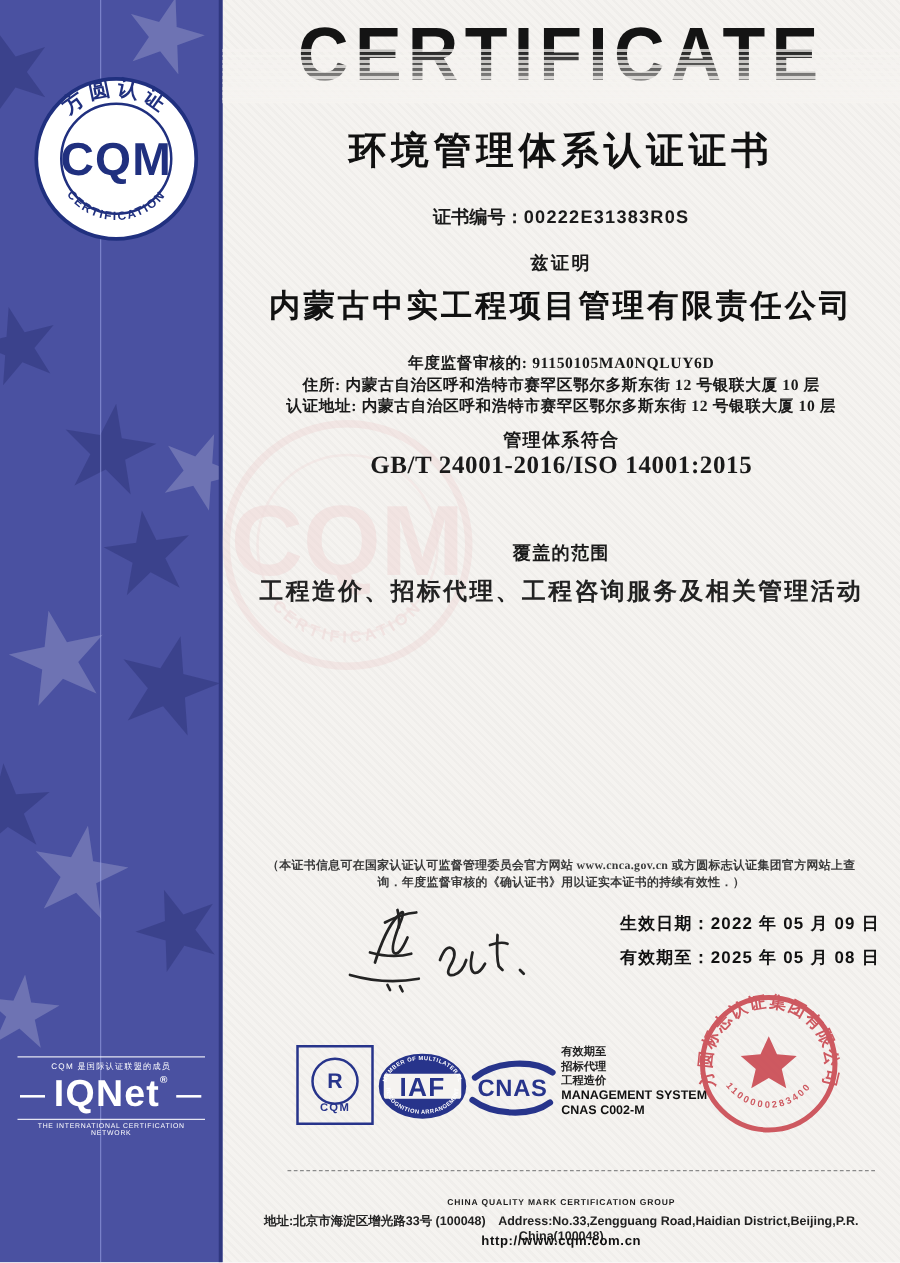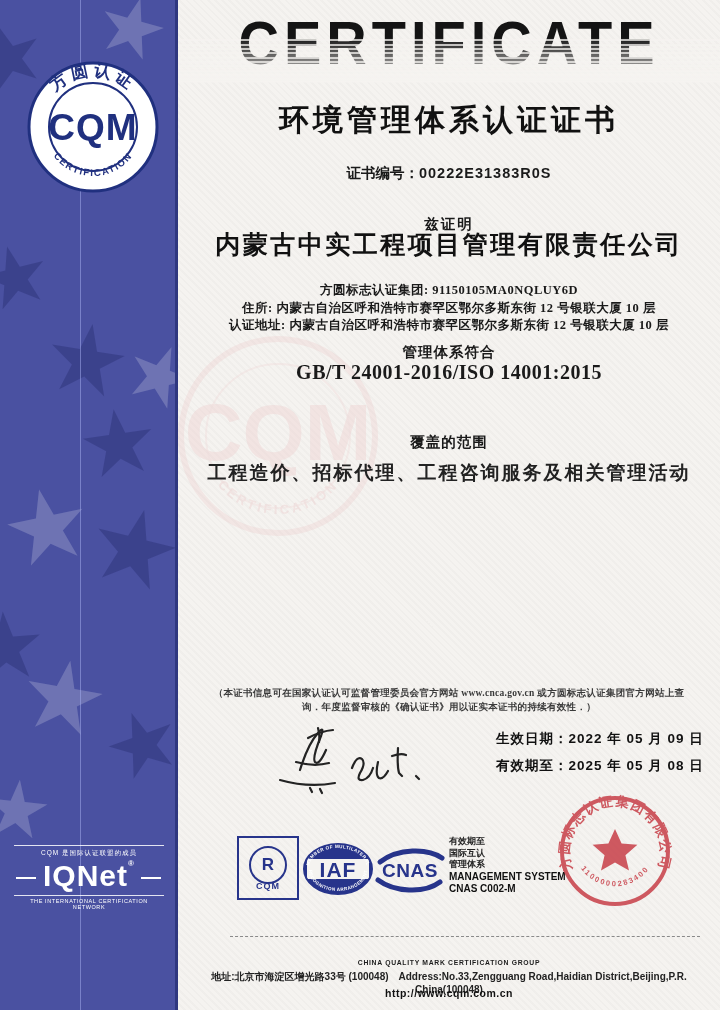--- a/index.html
+++ b/index.html
@@ -33,21 +33,21 @@
   .cblock{position:absolute;left:0;width:542px;text-align:center;color:#1a1a1a;}
   .cert-title{top:8px;font-size:56px;font-weight:900;letter-spacing:5px;color:#141414;
     font-family:"Liberation Sans",sans-serif;transform:scaleY(1.08);transform-origin:top;}
   .distress-wrap{position:relative;display:block;}
   .distress-wrap::after{content:"";position:absolute;left:0;right:0;top:42%;bottom:-6%;
     background:repeating-linear-gradient(to bottom,rgba(245,243,240,0) 0 2px,rgba(245,243,240,0.75) 2px 4px),
     linear-gradient(to bottom,rgba(245,243,240,0) 0%,rgba(245,243,240,0.55) 60%,rgba(245,243,240,0.95) 100%);}
   .zh-title{top:100px;font-size:30px;font-weight:800;letter-spacing:4px;color:#111;}
   .certno{top:164px;font-size:14.5px;font-weight:700;}
   .certno .no{letter-spacing:1px;}
-  .certify{top:215px;font-size:14.5px;font-weight:700;letter-spacing:2px;}
+  .certify{top:201px;font-size:14.5px;font-weight:700;letter-spacing:2px;}
   .company{top:228px;font-size:25px;font-weight:800;letter-spacing:2.5px;color:#111;
     font-family:"Liberation Serif",serif;}
   .kai{font-family:"Liberation Serif",serif;}
   .credit{top:282px;font-size:12.5px;font-weight:700;letter-spacing:0.5px;}
   .addr{top:300px;font-size:12.5px;font-weight:700;letter-spacing:0.5px;}
   .addr2{top:317px;font-size:12.5px;font-weight:700;letter-spacing:0.5px;}
   .std-label{top:343px;font-size:14.5px;font-weight:800;letter-spacing:1px;}
   .standard{top:361px;font-size:20px;font-weight:800;font-family:"Liberation Serif",serif;letter-spacing:0.5px;}
   .scope-label{top:433px;font-size:14.5px;font-weight:800;letter-spacing:1px;}
   .scope{top:460px;font-size:19px;font-weight:700;letter-spacing:2px;color:#222;}
@@ -144,21 +144,21 @@
     <div class="cblock zh-title">环境管理体系认证证书</div>
 
     <div class="cblock certno">
       <span>证书编号：</span><span class="no">00222E31383R0S</span>
     </div>
 
     <div class="cblock certify">兹证明</div>
 
     <div class="cblock company">内蒙古中实工程项目管理有限责任公司</div>
 
-    <div class="cblock credit kai">方圆标志认证集团: 91150105MA0NQLUY6D</div>
+    <div class="cblock credit kai">年度监督审核的: 91150105MA0NQLUY6D</div>
     <div class="cblock addr kai">住所: 内蒙古自治区呼和浩特市赛罕区鄂尔多斯东街 12 号银联大厦 10 层</div>
     <div class="cblock addr2 kai">认证地址: 内蒙古自治区呼和浩特市赛罕区鄂尔多斯东街 12 号银联大厦 10 层</div>
 
     <div class="cblock std-label">管理体系符合</div>
     <div class="cblock standard">GB/T 24001-2016/ISO 14001:2015</div>
 
     <div class="cblock scope-label">覆盖的范围</div>
     <div class="cblock scope kai">工程造价、招标代理、工程咨询服务及相关管理活动</div>
 
     <div class="cblock note kai">
@@ -214,22 +214,22 @@
     </svg>
 
     <svg class="cnas" width="72" height="48" viewBox="0 0 72 48">
       <path d="M6,16 C24,2 54,2 68,12" fill="none" stroke="#27348b" stroke-width="5" stroke-linecap="round"></path>
       <path d="M4,34 C20,46 50,48 66,36" fill="none" stroke="#27348b" stroke-width="5" stroke-linecap="round"></path>
       <text x="36" y="31" text-anchor="middle" font-size="19" font-weight="900" fill="#27348b" letter-spacing="0.5" font-family="Liberation Sans, sans-serif">CNAS</text>
     </svg>
 
     <div class="accr">
       <div>有效期至</div>
-      <div>国际互认</div>
-      <div>管理体系</div>
+      <div>招标代理</div>
+      <div>工程造价</div>
       <div class="en">MANAGEMENT SYSTEM</div>
       <div class="en">CNAS C002-M</div>
     </div>
 
     <svg class="seal" width="116" height="116" viewBox="0 0 116 116">
       <circle cx="58" cy="58" r="53" fill="none" stroke="#c9444d" stroke-width="4"></circle>
       <path d="M58,36 L64.6,50.4 L80.4,51.8 L68.4,62.2 L72.0,77.6 L58,69.4 L44.0,77.6 L47.6,62.2 L35.6,51.8 L51.4,50.4 Z" fill="#c9444d"></path>
       <defs>
         <path id="sealRing" d="M26,92 A46,46 0 1 1 90,92"></path>
         <path id="sealBot" d="M18,64 A42,42 0 0 0 98,64"></path>

